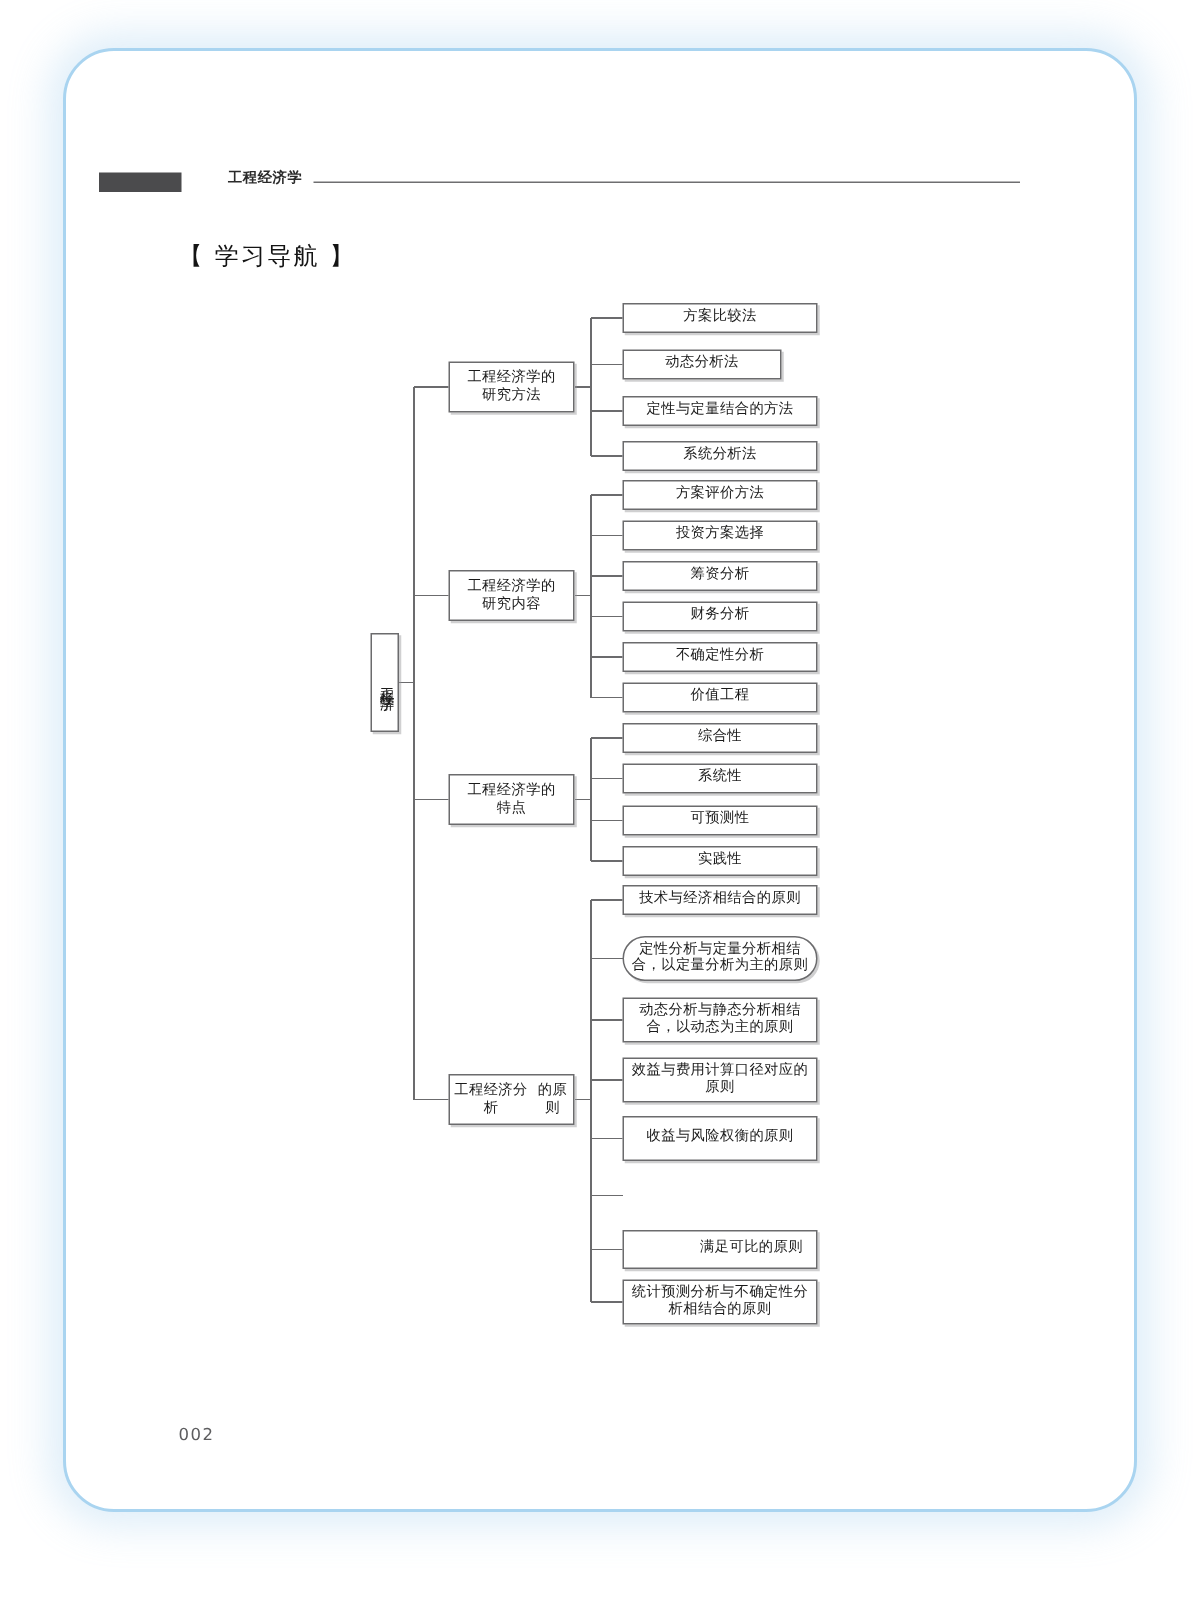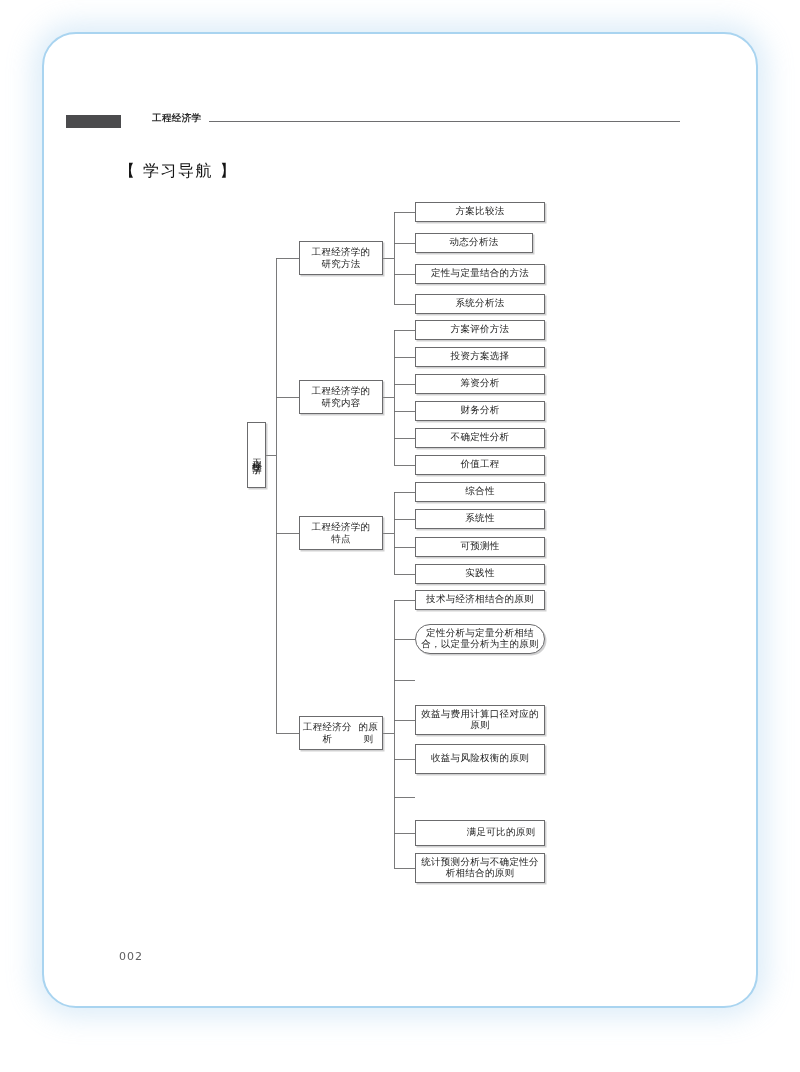--- a/index.html
+++ b/index.html
@@ -222,21 +222,21 @@
       </div>
 
       <div class="node branch-node" style="left:255px; top:682px; width:84px; height:34px; flex-direction:row;">
         <span>工程经济分析</span>
         <span>的原则</span>
       </div>
 
       <div class="node leaf-node" style="left:371px; top:168px; width:130px; height:20px;">
         <span>方案比较法</span>
       </div>
-      <div class="node leaf-node" style="left:371px; top:199px; width:118px; height:20px;">
+      <div class="node leaf-node" style="left:371px; top:199px; width:106px; height:20px;">
         <span>动态分析法</span>
       </div>
       <div class="node leaf-node" style="left:371px; top:230px; width:130px; height:20px;">
         <span>定性与定量结合的方法</span>
       </div>
       <div class="node leaf-node" style="left:371px; top:260px; width:130px; height:20px;">
         <span>系统分析法</span>
       </div>
 
       <div class="node leaf-node" style="left:371px; top:286px; width:130px; height:20px;">
@@ -270,20 +270,23 @@
       <div class="node leaf-node" style="left:371px; top:530px; width:130px; height:20px;">
         <span>实践性</span>
       </div>
 
       <div class="node leaf-node" style="left:371px; top:556px; width:130px; height:20px;">
         <span>技术与经济相结合的原则</span>
       </div>
       <div class="node leaf-node" style="left:371px; top:590px; width:130px; height:30px;border-radius:15px;">
         <span>定性分析与定量分析相结合，以定量分析为主的原则</span>
       </div>
+      <div class="node leaf-node" style="left:371px; top:631px; width:130px; height:30px;">
+        <span>动态分析与静态分析相结合，以动态为主的原则</span>
+      </div>
       <div class="node leaf-node" style="left:371px; top:671px; width:130px; height:30px;">
         <span>效益与费用计算口径对应的原则</span>
       </div>
       <div class="node leaf-node" style="left:371px; top:710px; width:130px; height:30px;">
         <span>收益与风险权衡的原则</span>
       </div>
       <div class="node leaf-node" style="left:371px; top:786px; width:130px; height:26px;padding-left:45px;">
         <span>满足可比的原则</span>
       </div>
       <div class="node leaf-node" style="left:371px; top:819px; width:130px; height:30px;">

